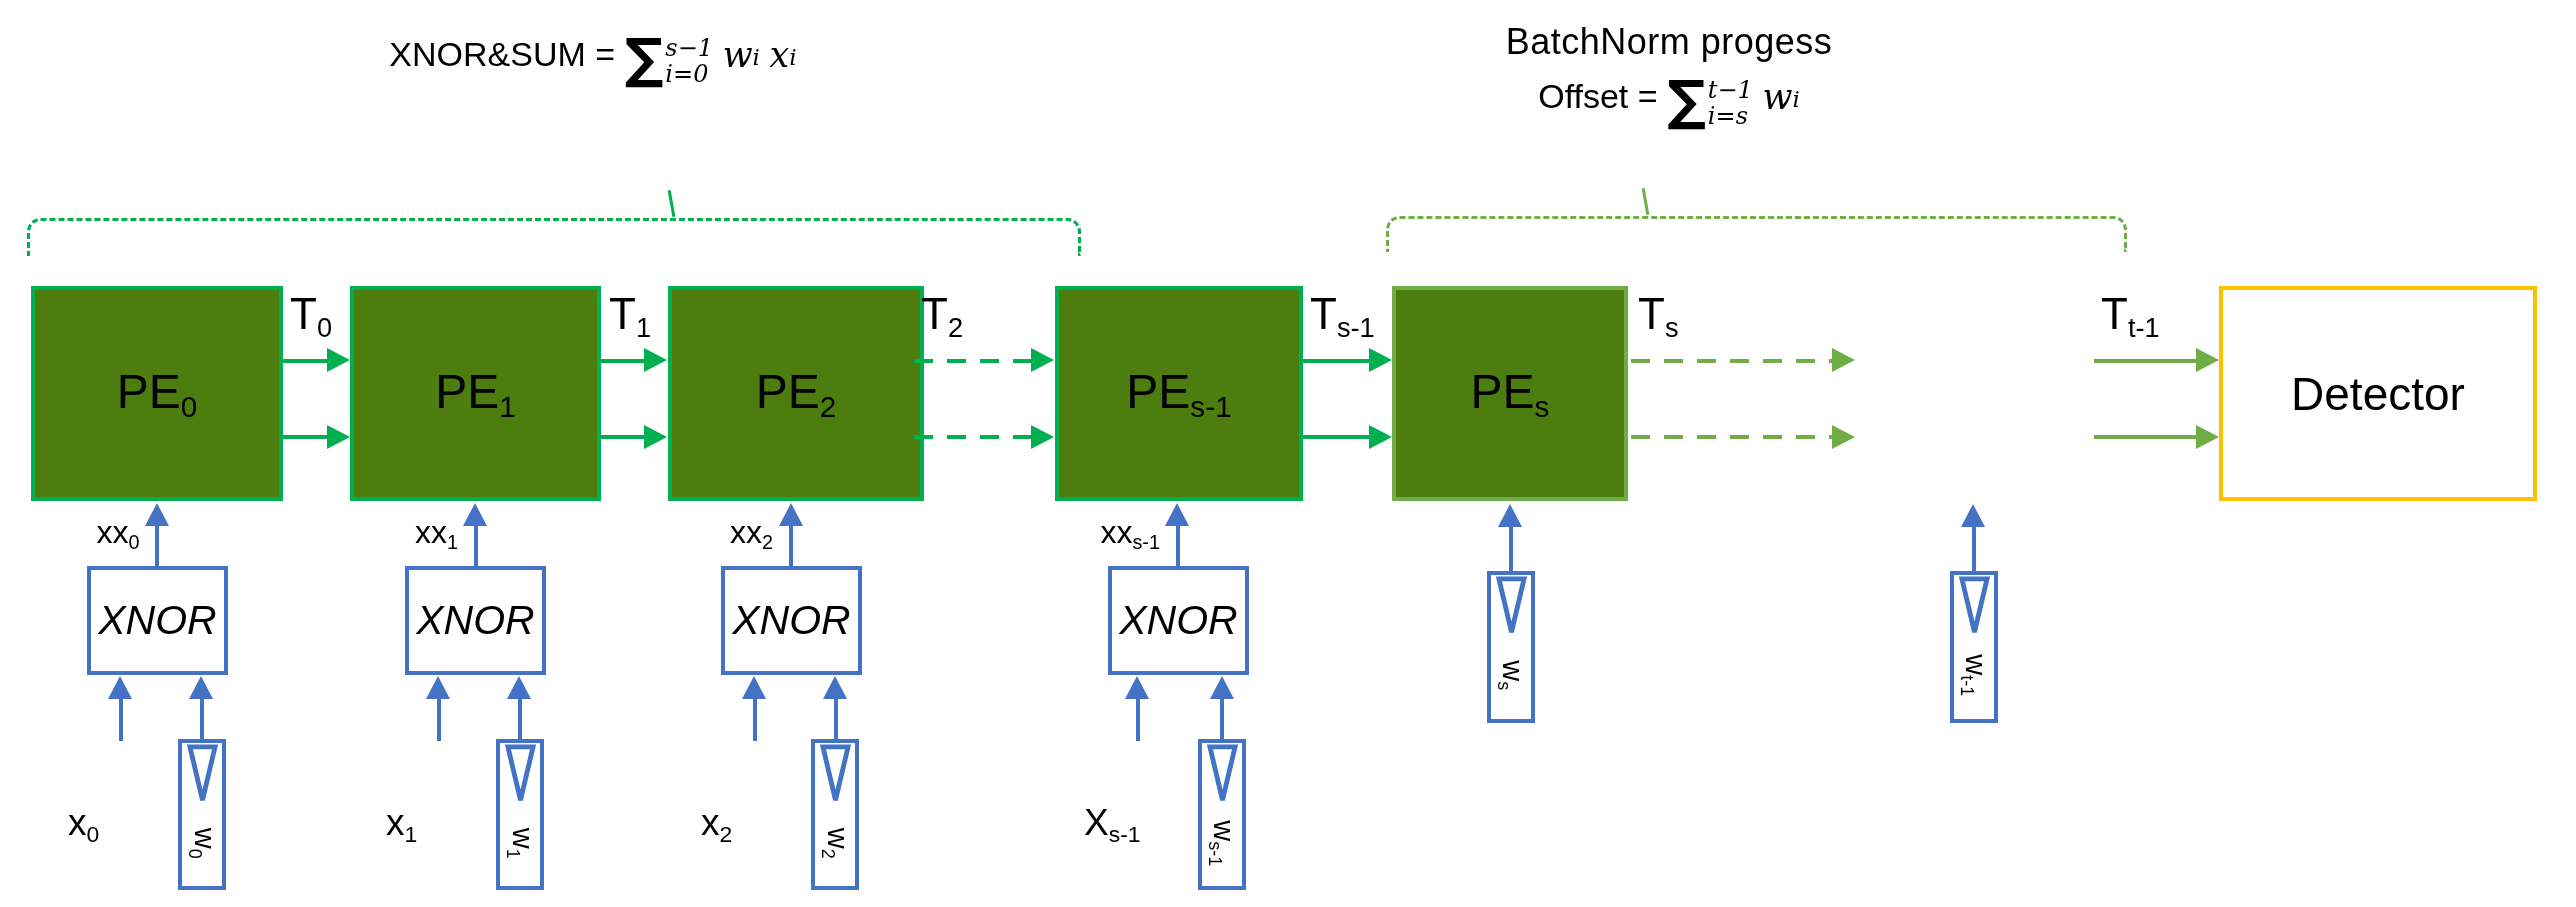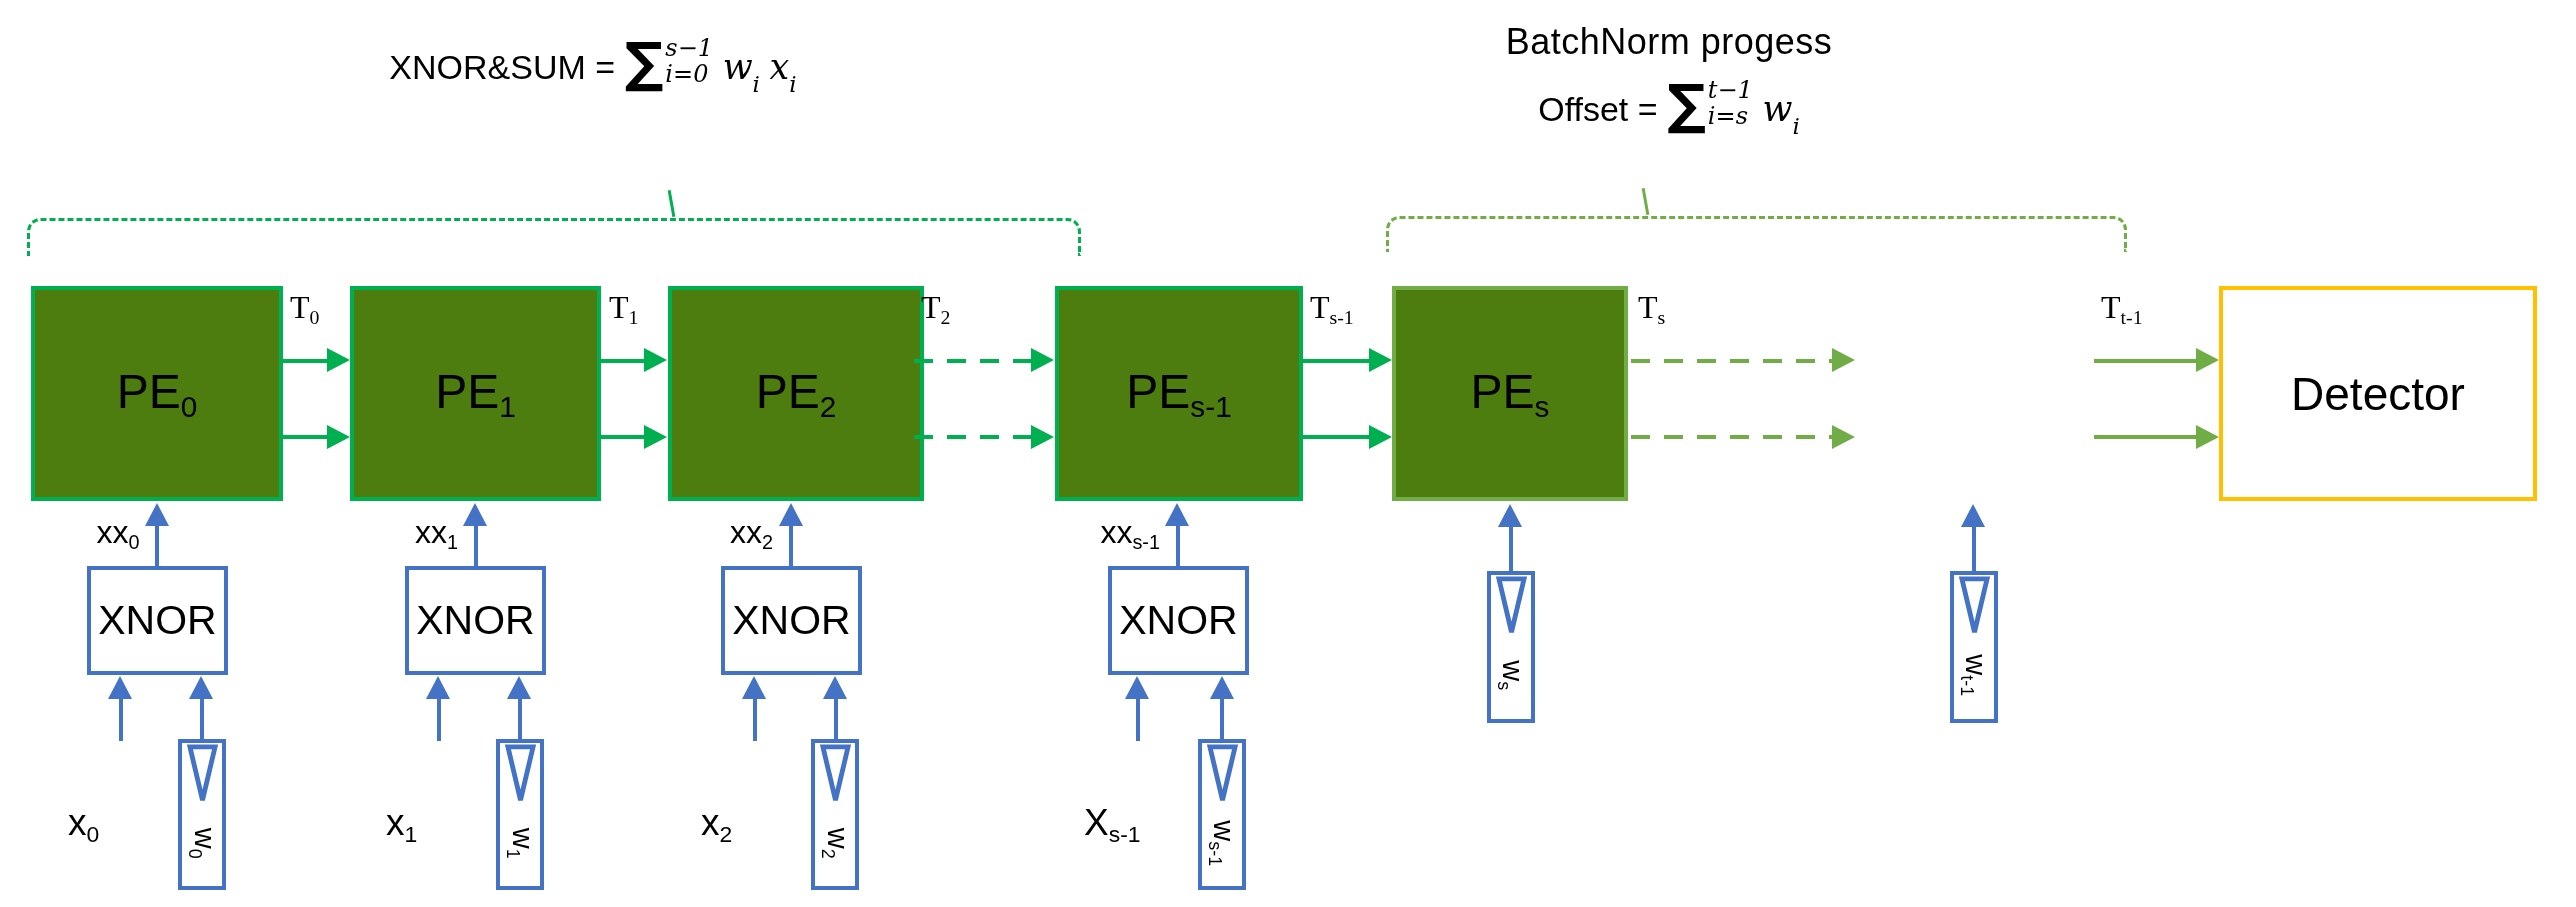--- a/index.html
+++ b/index.html
@@ -5,21 +5,21 @@
   :root{
     --green:#00B050; --olive:#70AD47; --blue:#4472C4; --orange:#FFC000;
   }
   html,body{margin:0;padding:0;background:#fff;}
   body{font-family:"Liberation Sans", sans-serif; color:#000;}
   #diagram{position:relative;width:2576px;height:908px;background:#fff;overflow:hidden;}
 
   
   .hdr{position:absolute;text-align:center;}
   .hdr-title{font-size:36px;font-weight:400;letter-spacing:0.5px;}
-  .formula{display:flex;justify-content:center;align-items:flex-end;margin-top:13.5px;white-space:nowrap;}
+  .formula{display:flex;justify-content:center;align-items:flex-start;margin-top:13.5px;white-space:nowrap;}
   .flhs{font-size:34px;margin-right:9.6px;}
   .fsum{font-family:"DejaVu Sans",sans-serif;font-size:54px;line-height:.9;font-weight:600;}
   .flims{display:inline-flex;flex-direction:column;align-items:flex-start;
          font-family:"DejaVu Serif",serif;font-style:italic;font-size:24px;line-height:1.1;margin-left:1.9px;}
   .fvar{font-family:"DejaVu Serif",serif;font-style:italic;font-size:35px;margin-left:9.6px;}
   .fsub{font-family:"DejaVu Serif",serif;font-style:italic;font-size:23px;position:relative;top:9.6px;}
 
   
   .brace{position:absolute;border-top:3.9px dashed;border-left:3.9px dashed;border-right:3.9px dashed;
          border-bottom:none;border-radius:13.5px 13.5px 0 0;background:transparent;}
@@ -41,30 +41,30 @@
 
   
   .hline{position:absolute;height:3.9px;}
   .hline.sgreen{background:var(--green);}
   .hline.solive{background:var(--olive);}
   .hline.dgreen{background:repeating-linear-gradient(90deg,var(--green) 0 19.3px,transparent 19.3px 33px);}
   .hline.dolive{background:repeating-linear-gradient(90deg,var(--olive) 0 19.3px,transparent 19.3px 33px);}
   .ah-r{position:absolute;width:0;height:0;border-top:12.5px solid transparent;border-bottom:12.5px solid transparent;}
   .ah-r.green{border-left:23px solid var(--green);}
   .ah-r.olive{border-left:23px solid var(--olive);}
-  .t-label{position:absolute;font-size:32px;white-space:nowrap;font-family:Liberation Serif, serif;}
+  .t-label{position:absolute;font-size:44px;white-space:nowrap;}
 
   
   .vline{position:absolute;width:3.9px;background:var(--blue);}
   .ah-up{position:absolute;width:0;height:0;border-left:12.5px solid transparent;border-right:12.5px solid transparent;
          border-bottom:23px solid var(--blue);}
 
   
   .xnor-box{position:absolute;top:566px;height:109px;width:141px;box-sizing:border-box;border:4.8px solid var(--blue);
-            background:#fff;display:flex;align-items:center;justify-content:center;font-size:41px;}
+            background:#fff;display:flex;align-items:center;justify-content:center;font-size:41px;font-style:italic;}
   .xx-label{position:absolute;top:514px;width:127px;text-align:right;font-size:32px;white-space:nowrap;}
   .x-label{position:absolute;top:754px;width:106px;text-align:left;font-size:37px;white-space:nowrap;margin-top:48px;}
   .funnel{position:absolute;width:48px;box-sizing:border-box;border:4.8px solid var(--blue);background:#fff;
           display:flex;flex-direction:column;align-items:center;}
   .ftri{margin-top:1px;flex:0 0 auto;}
   .w-label{transform:rotate(90deg);font-size:29px;margin-top:21px;white-space:nowrap;}
 </style>
 </head>
 <body>
 

